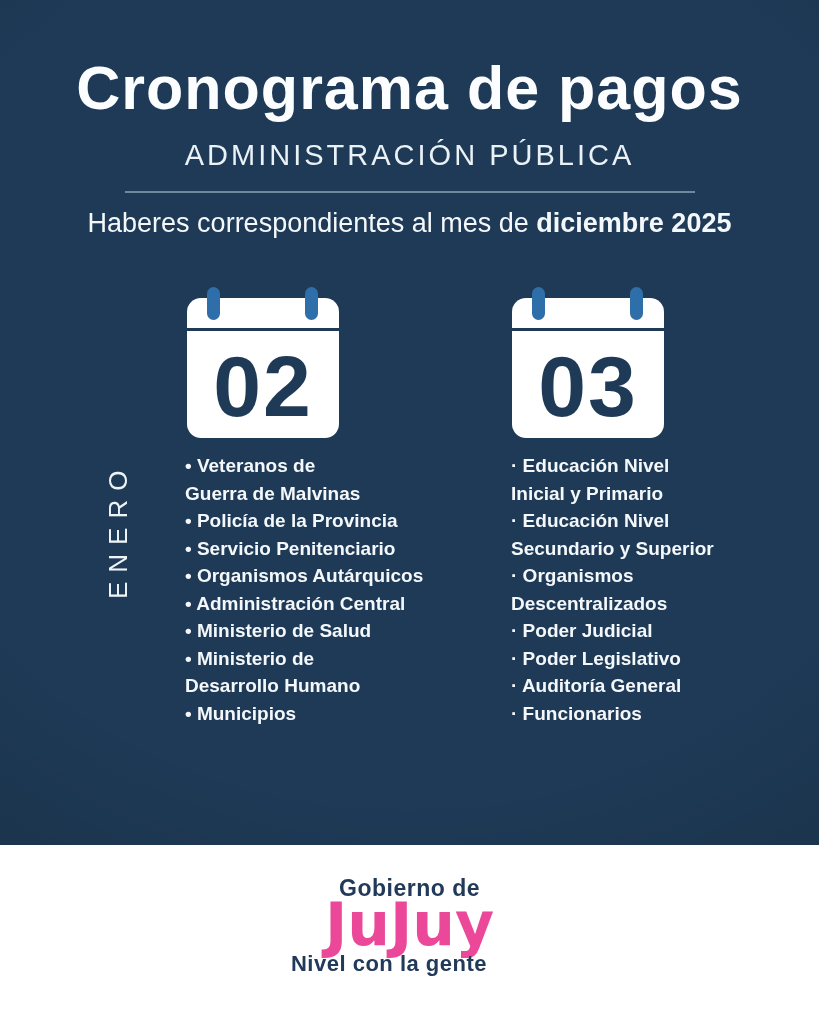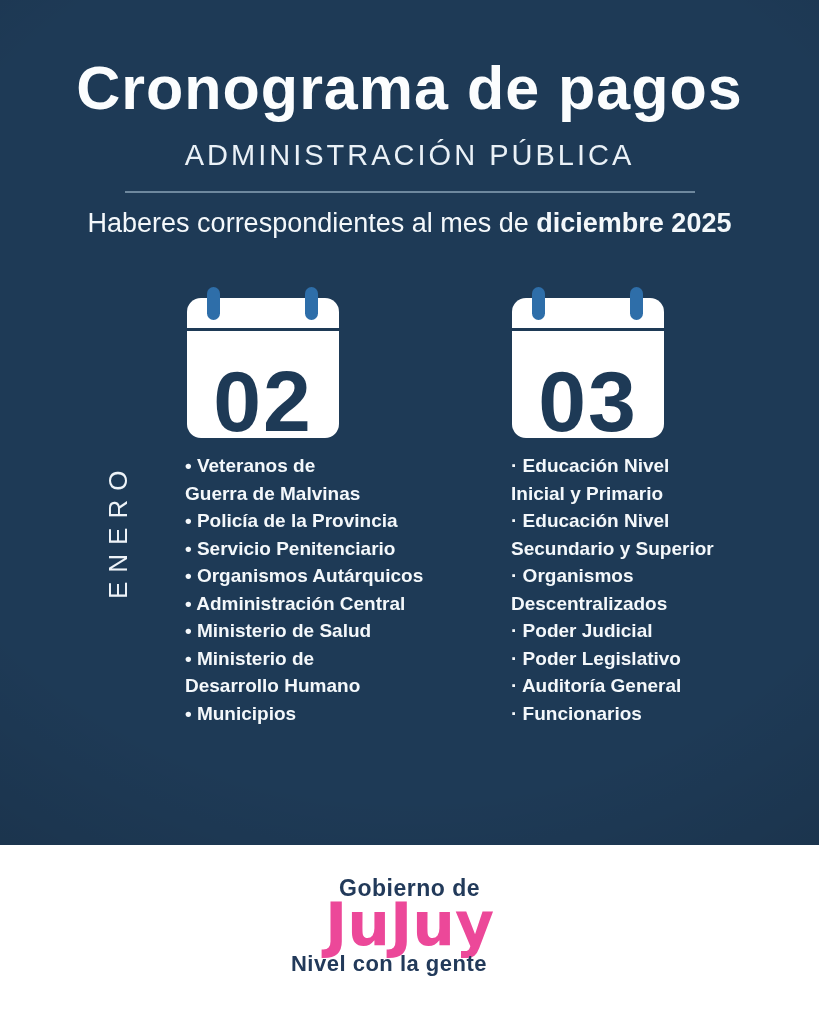--- a/index.html
+++ b/index.html
@@ -115,21 +115,20 @@
     left: 0; top: 36px;
     width: 100%;
     height: 104px;
     display: flex;
     align-items: center;
     justify-content: center;
     color: #1e3a56;
     font-size: 86px;
     font-weight: 800;
     letter-spacing: 2px;
-    margin-top: 15px;
   }
 
   
   .month-vertical {
     position: absolute;
     left: 90px;
     top: 448px;
     width: 56px;
     height: 165px;
     display: flex;

